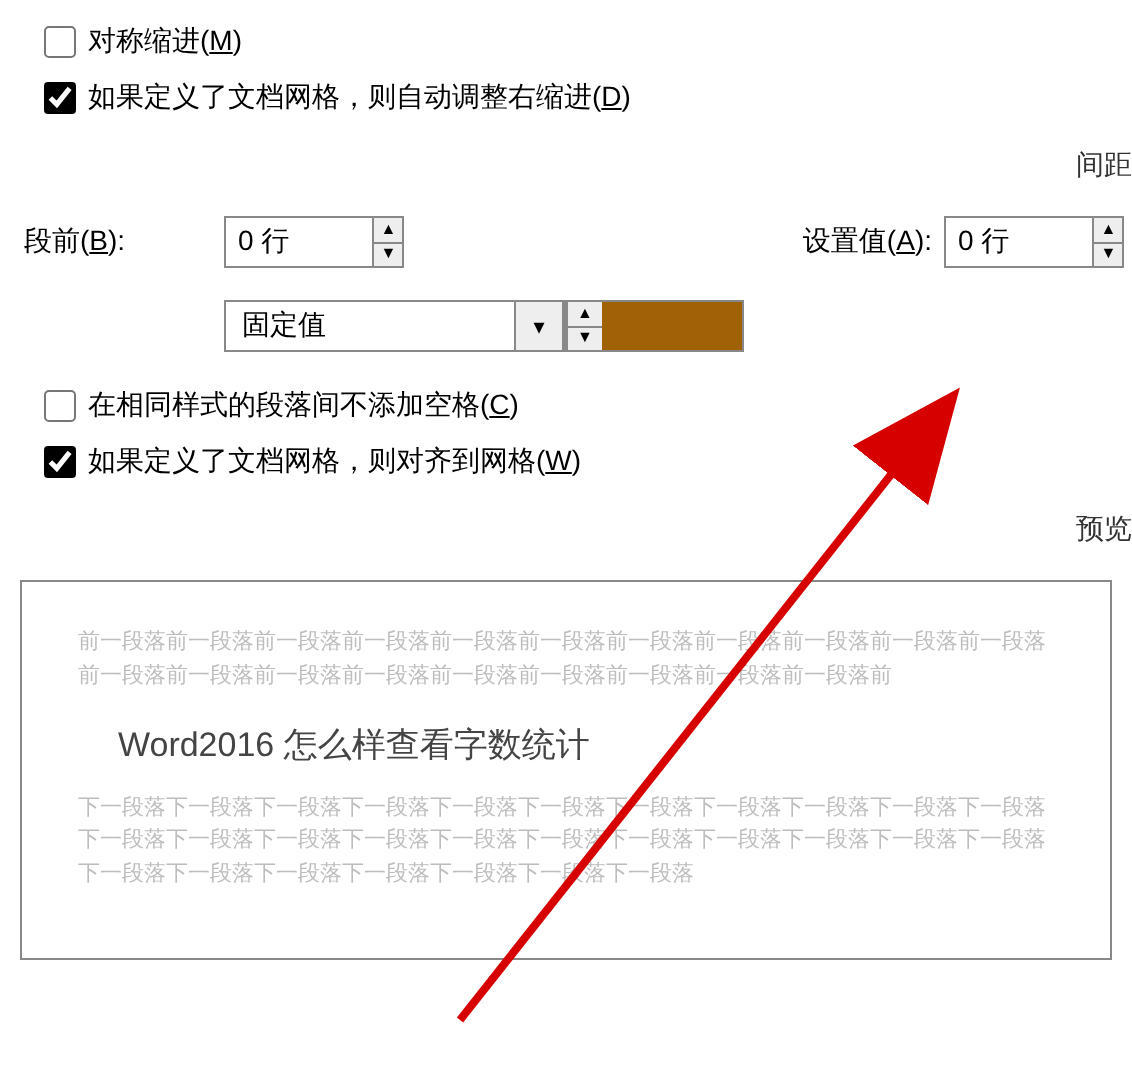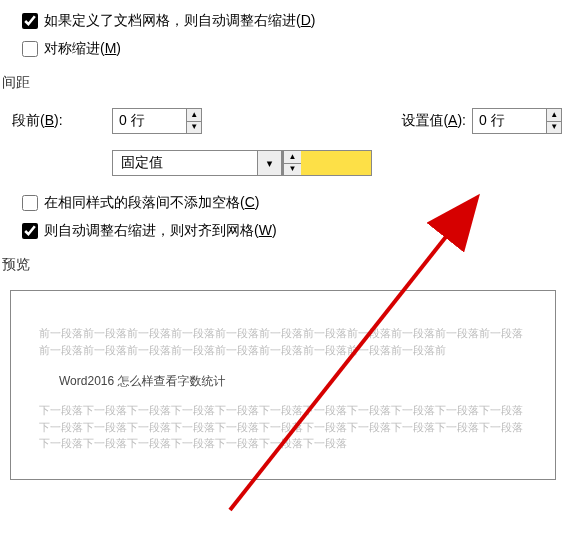--- a/index.html
+++ b/index.html
@@ -17,33 +17,34 @@
   .section { padding: 4px 10px 0 10px; }
   .checkbox-row { display: flex; align-items: center; margin: 8px 0 10px 12px; }
   input[type="checkbox"] {
     width: 16px; height: 16px; margin: 0 6px 0 0;
     accent-color: #000;
   }
   .u { text-decoration: underline; }
   .header {
     padding: 6px 0 6px 2px;
     color: #333;
+    text-align: right;
   }
   .grid2 {
     display: grid;
     grid-template-columns: 100px 110px 50px 100px 100px 100px;
     align-items: center;
     row-gap: 16px;
     margin: 10px 0 6px 12px;
   }
   .label { white-space: nowrap; }
   .spin {
     display: inline-flex;
     border: 1px solid #888;
-    background: #fde047;
+    background: #a16207;
     height: 26px;
     width: 90px;
     align-items: stretch;
   }
   .spin input {
     border: none; outline: none;
     width: 100%;
     padding: 0 6px;
     font-size: 14px;
     font-family: inherit;
@@ -81,47 +82,46 @@
     height: 190px;
     padding: 22px 28px 0 28px;
     font-size: 11px;
     color: #bdbdbd;
     line-height: 1.5;
     overflow: hidden;
   }
   .preview-box .mid {
     color: #444;
     margin: 14px 0 10px 20px;
-    font-size: 12px;
+    font-size: 17px;
   }
   .preview-box .block {
     word-break: break-all;
-    margin-top: 12px;
   }
   .arrow-svg {
     position: absolute;
     left: 0; top: 0;
     width: 566px; height: 543px;
     pointer-events: none;
   }
 </style>
 </head>
 <body>
 
 <div class="section">
   <div class="checkbox-row">
+    <input type="checkbox" style="">
+    <span>
+      <span>对称缩进(</span><span class="u">M</span><span>)</span>
+    </span>
+  </div>
+  <div class="checkbox-row">
     <input type="checkbox" checked="" style="">
     <span>
       <span>如果定义了文档网格，则自动调整右缩进(</span><span class="u">D</span><span>)</span>
-    </span>
-  </div>
-  <div class="checkbox-row">
-    <input type="checkbox" style="">
-    <span>
-      <span>对称缩进(</span><span class="u">M</span><span>)</span>
     </span>
   </div>
 </div>
 
 <div class="header">间距</div>
 
 <div class="grid2">
   <div class="label">
     <span>段前(</span><span class="u">B</span><span>):</span>
   </div>
@@ -161,21 +161,21 @@
 <div class="section">
   <div class="checkbox-row">
     <input type="checkbox" style="">
     <span>
       <span>在相同样式的段落间不添加空格(</span><span class="u">C</span><span>)</span>
     </span>
   </div>
   <div class="checkbox-row">
     <input type="checkbox" checked="" style="">
     <span>
-      <span>则自动调整右缩进，则对齐到网格(</span><span class="u">W</span><span>)</span>
+      <span>如果定义了文档网格，则对齐到网格(</span><span class="u">W</span><span>)</span>
     </span>
   </div>
 </div>
 
 <div class="header">预览</div>
 
 <div class="preview-box">
   <div class="block">前一段落前一段落前一段落前一段落前一段落前一段落前一段落前一段落前一段落前一段落前一段落前一段落前一段落前一段落前一段落前一段落前一段落前一段落前一段落前一段落前</div>
   <div class="mid">Word2016 怎么样查看字数统计</div>
   <div class="block">下一段落下一段落下一段落下一段落下一段落下一段落下一段落下一段落下一段落下一段落下一段落下一段落下一段落下一段落下一段落下一段落下一段落下一段落下一段落下一段落下一段落下一段落下一段落下一段落下一段落下一段落下一段落下一段落下一段落</div>

